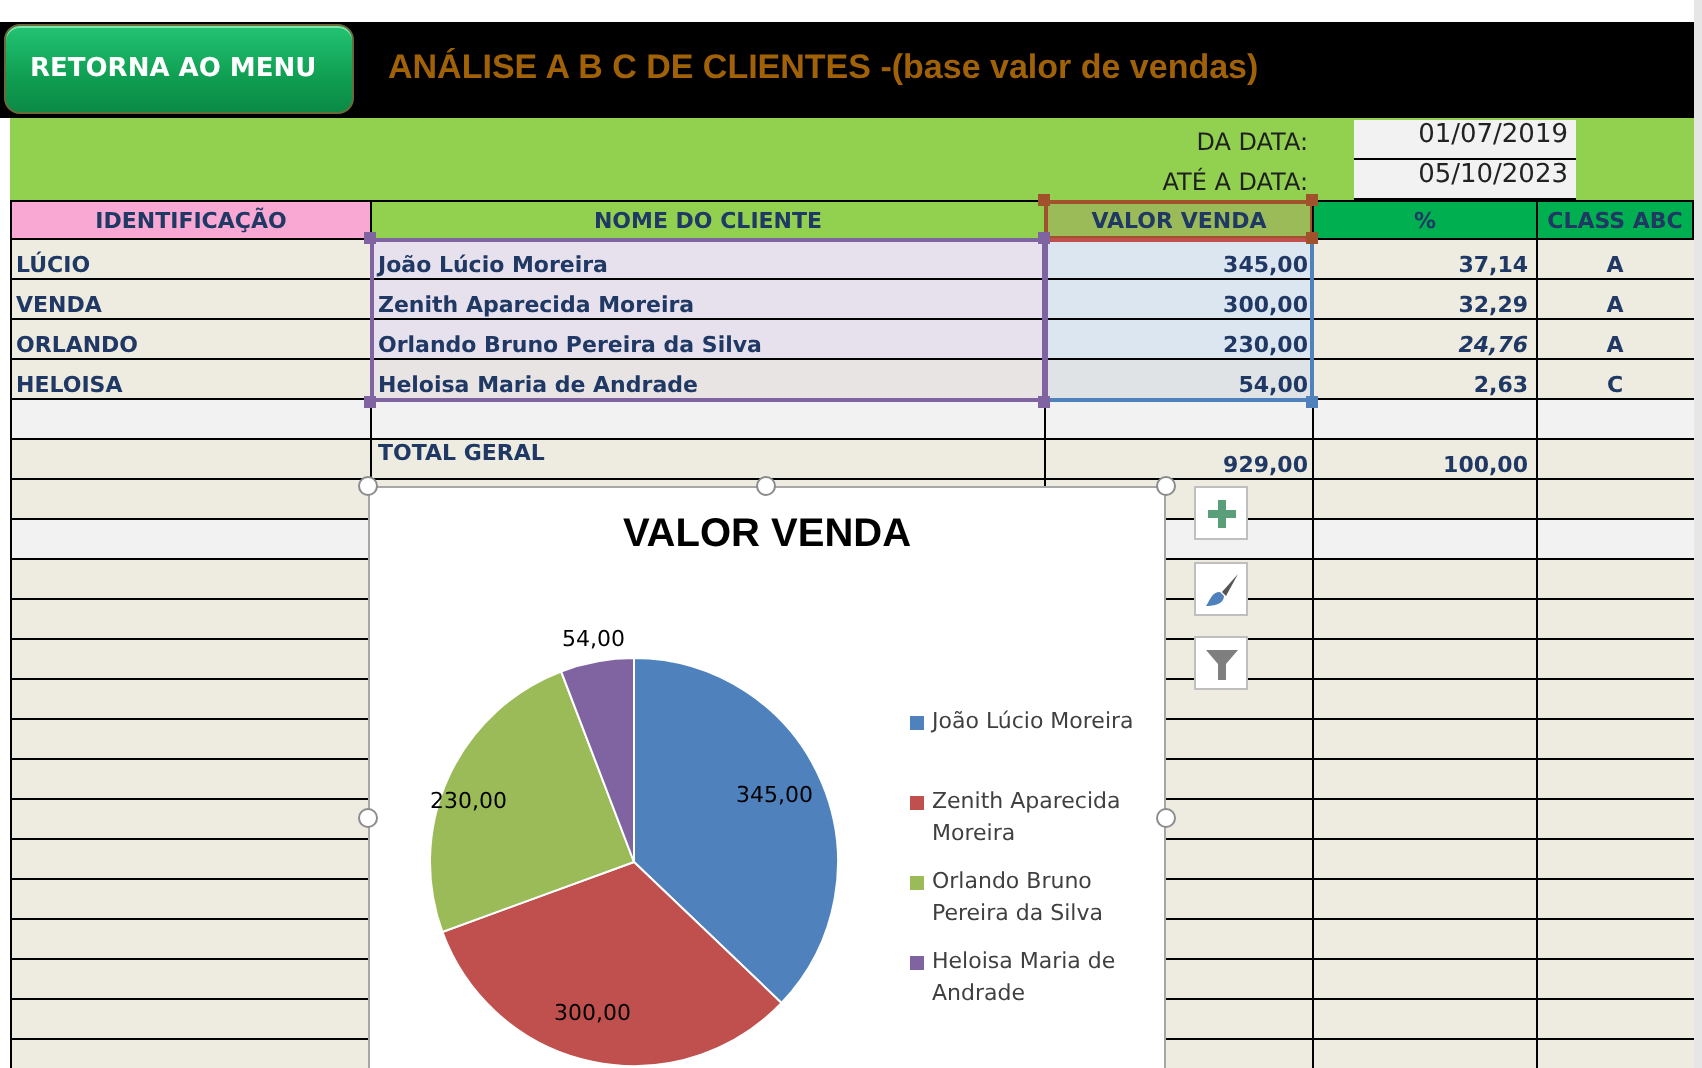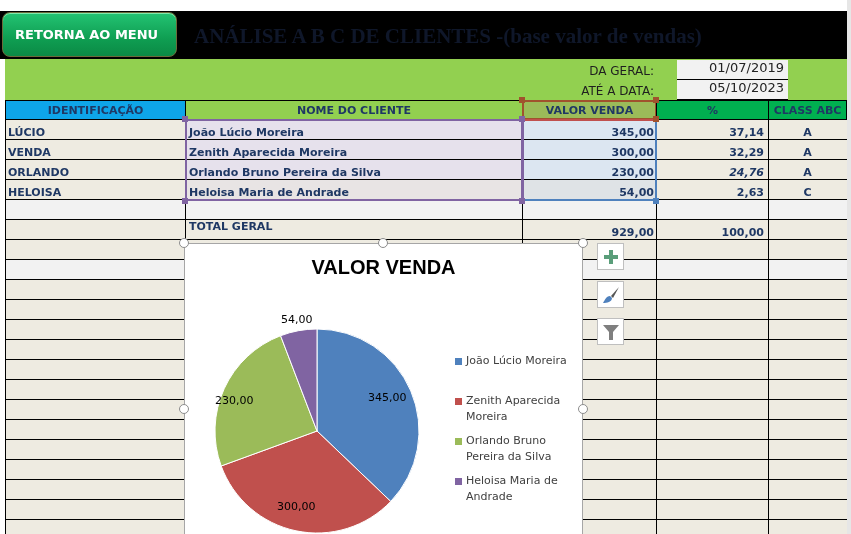--- a/index.html
+++ b/index.html
@@ -1,20 +1,20 @@
 <!DOCTYPE html>
 <html><head>
 <meta charset="utf-8">
 <style>
   html,body{margin:0;padding:0;}
   body{width:851px;height:534px;overflow:hidden;background:#fff;font-family:"DejaVu Sans",sans-serif;position:relative;}
   .abs{position:absolute;box-sizing:border-box;}
   .titlebar{left:0;top:11px;width:847px;height:48px;background:#000;}
   .menu-btn{left:2px;top:12px;width:175px;height:45px;border-radius:8px;background:linear-gradient(#23c373,#0f9e52 60%,#0b8a45);border:1px solid #6b6b3a;box-shadow:inset 0 1px 0 #7fe7ad;color:#fff;font-weight:bold;font-size:13px;display:flex;align-items:center;padding-left:12px;cursor:pointer;}
-  .title{left:194px;top:24px;color:#0f172a;font-family:Liberation Serif, serif;font-weight:bold;font-size:21px;white-space:nowrap;}
+  .title{left:194px;top:24px;color:#a16207;font-family:Liberation Sans, sans-serif;font-weight:bold;font-size:17px;white-space:nowrap;}
   .greenband{left:5px;top:59px;width:842px;height:41px;background:#92d050;}
   .datelabel{color:#1f1f1f;font-size:12px;text-align:right;width:150px;}
   .datevalue{background:#f2f2f2;font-size:13px;text-align:right;padding-right:4px;color:#222;border-bottom:1px solid #000;margin-left:20px;}
   .hdr{top:100px;height:20px;border:1px solid #000;font-size:11px;font-weight:bold;color:#1f3864;display:flex;align-items:center;justify-content:center;}
   .row{left:5px;width:842px;height:20px;border-bottom:1px solid #000;background:#eeebe1;}
   .cell{height:20px;font-size:11px;font-weight:bold;color:#1f3864;display:flex;align-items:center;white-space:nowrap;}
   .vline{width:1px;background:#000;}
   .chart{left:184px;top:243px;width:399px;height:295px;background:#fff;border:1px solid #a6a6a6;}
   .handle{width:10px;height:10px;border-radius:50%;background:#fff;border:1px solid #8c8c8c;}
   .sqh{width:6px;height:6px;}
@@ -23,26 +23,26 @@
   .legend-swatch{width:7px;height:7px;margin-top:5px;margin-right:4px;flex:none;}
 </style>
 </head>
 <body>
 
 <div class="abs titlebar"></div>
 <div class="abs menu-btn">RETORNA AO MENU</div>
 <div class="abs title">ANÁLISE A B C DE CLIENTES -(base valor de vendas)</div>
 
 <div class="abs greenband"></div>
-<div class="abs datelabel" style="left:504px;top:64px;">DA GERAL:</div>
+<div class="abs datelabel" style="left:504px;top:64px;">DA DATA:</div>
 <div class="abs datevalue" style="left:657px;top:60px;width:111px;height:20px;">01/07/2019</div>
 <div class="abs datelabel" style="left:504px;top:84px;">ATÉ A DATA:</div>
 <div class="abs datevalue" style="left:657px;top:80px;width:111px;height:20px;">05/10/2023</div>
 
-<div class="abs hdr" style="left:5px;width:181px;background:#0ea5e9;">IDENTIFICAÇÃO</div>
+<div class="abs hdr" style="left:5px;width:181px;background:#f9a8d4;">IDENTIFICAÇÃO</div>
 <div class="abs hdr" style="left:185px;width:338px;background:#92d050;">NOME DO CLIENTE</div>
 <div class="abs hdr" style="left:522px;width:135px;background:#9bbb59;border:2px solid #a0522d;">VALOR VENDA</div>
 <div class="abs hdr" style="left:656px;width:113px;background:#00b050;color:#1f3864;">%</div>
 <div class="abs hdr" style="left:768px;width:79px;background:#00b050;">CLASS ABC</div>
 
 <div id="grid">
     <div class="abs row" style="top: 120px; background: rgb(238, 235, 225);"></div>
     <div class="abs row" style="top: 140px; background: rgb(238, 235, 225);"></div>
     <div class="abs row" style="top: 160px; background: rgb(238, 235, 225);"></div>
     <div class="abs row" style="top: 180px; background: rgb(238, 235, 225);"></div>

